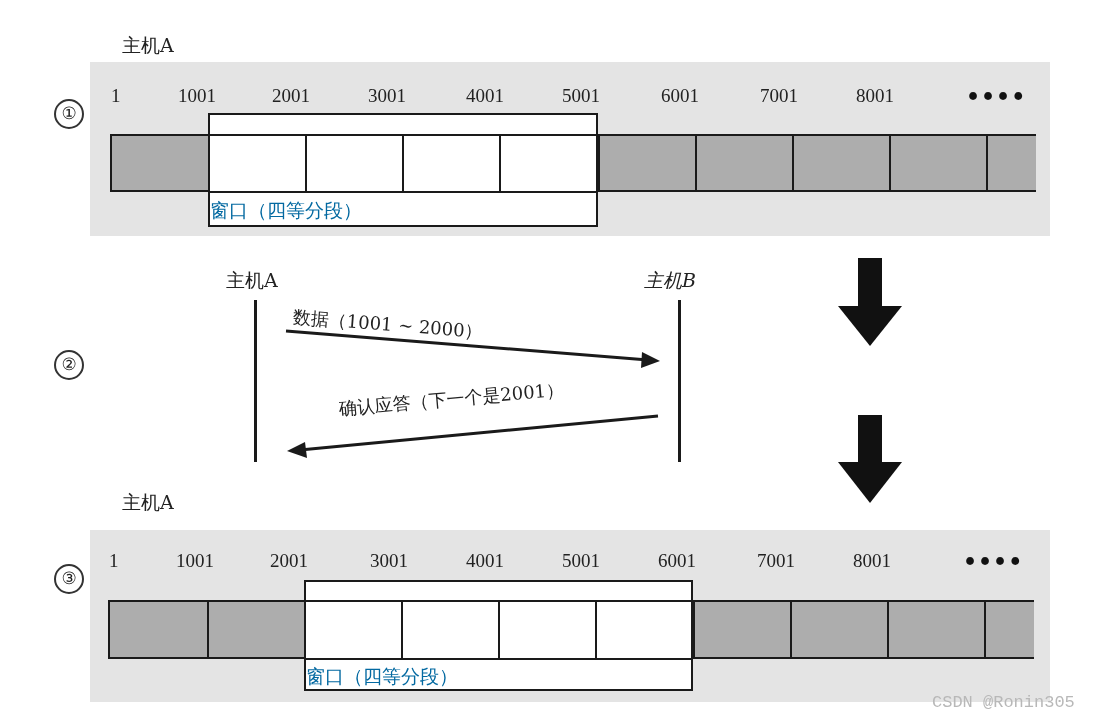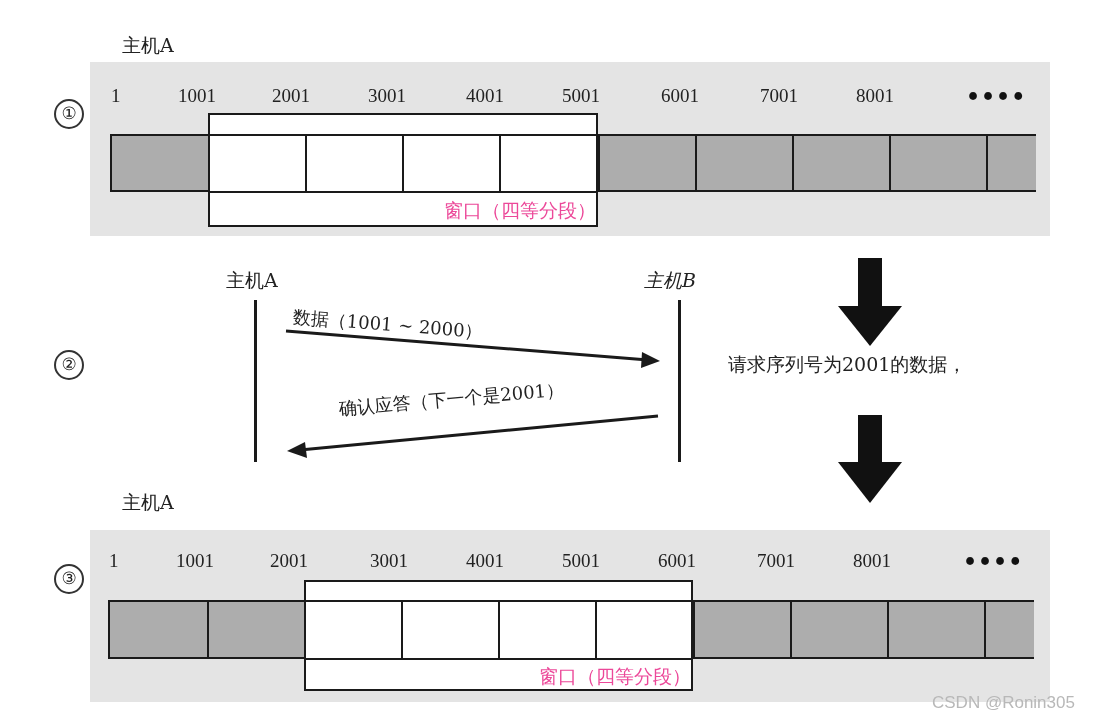--- a/index.html
+++ b/index.html
@@ -9,25 +9,25 @@
   .panel{position:absolute;background:#e4e4e4;}
   .host-label{position:absolute;font-size:19px;color:#222;}
   .circ{position:absolute;width:26px;height:26px;border:2px solid #333;border-radius:50%;
         font-size:17px;line-height:26px;text-align:center;color:#222;font-family:"Liberation Serif",serif;}
   .tick{position:absolute;font-size:19px;font-family:"Liberation Serif",serif;color:#222;}
   .dots{position:absolute;font-size:22px;letter-spacing:1px;font-weight:bold;color:#111;}
   .bar{position:absolute;border:2px solid #1a1a1a;background:#adadad;box-sizing:border-box;}
   .cell{position:absolute;top:0;bottom:0;border-left:2px solid #1a1a1a;}
   .window{position:absolute;border:2px solid #1a1a1a;box-sizing:border-box;background:transparent;}
   .wcell{position:absolute;background:#fff;box-sizing:border-box;}
-  .wlabel{position:absolute;font-size:19px;text-align:right;color:#ec4899;}
+  .wlabel{position:absolute;font-size:19px;text-align:left;color:#0369a1;}
   .vline{position:absolute;width:3px;background:#1a1a1a;}
   .msg{position:absolute;font-size:18px;color:#222;white-space:nowrap;}
   .note{position:absolute;font-size:19px;line-height:29px;color:#222;}
-  .watermark{position:absolute;font-family:Liberation Sans, sans-serif;font-size:17px;color:#b8b8b8;}
+  .watermark{position:absolute;font-family:Liberation Mono, monospace;font-size:17px;color:#b8b8b8;}
 </style>
 </head>
 <body>
 
 <div class="host-label" style="left:122px;top:33px;">主机A</div>
 <div class="panel" style="left:90px;top:62px;width:960px;height:174px;"></div>
 <div class="circ" style="left:54px;top:99px;">①</div>
 
 <div>
   <span class="tick" style="left:111px;top:85px;">1</span>
@@ -92,21 +92,20 @@
   <g>
     <line x1="232" y1="671" x2="280" y2="671" stroke="#1a1a1a" stroke-width="3"></line>
     <polygon points="288,671 275,664 275,678" fill="#1a1a1a"></polygon>
   </g>
 </svg>
 
 <div class="msg" style="left:292px;top:305px;transform:rotate(4.5deg);transform-origin:left bottom;">数据（1001 ~ 2000）</div>
 <div class="msg" style="left:340px;top:397px;transform:rotate(-5deg);transform-origin:left bottom;">确认应答（下一个是2001）</div>
 
 <div class="note" style="left:728px;top:350px;">
-  <div>请求序列号为2001的数据，</div>
 </div>
 
 <div class="host-label" style="left:122px;top:490px;">主机A</div>
 <div class="panel" style="left:90px;top:530px;width:960px;height:172px;"></div>
 <div class="circ" style="left:54px;top:564px;">③</div>
 
 <div>
   <span class="tick" style="left:109px;top:550px;">1</span>
   <span class="tick" style="left:176px;top:550px;">1001</span>
   <span class="tick" style="left:270px;top:550px;">2001</span>

